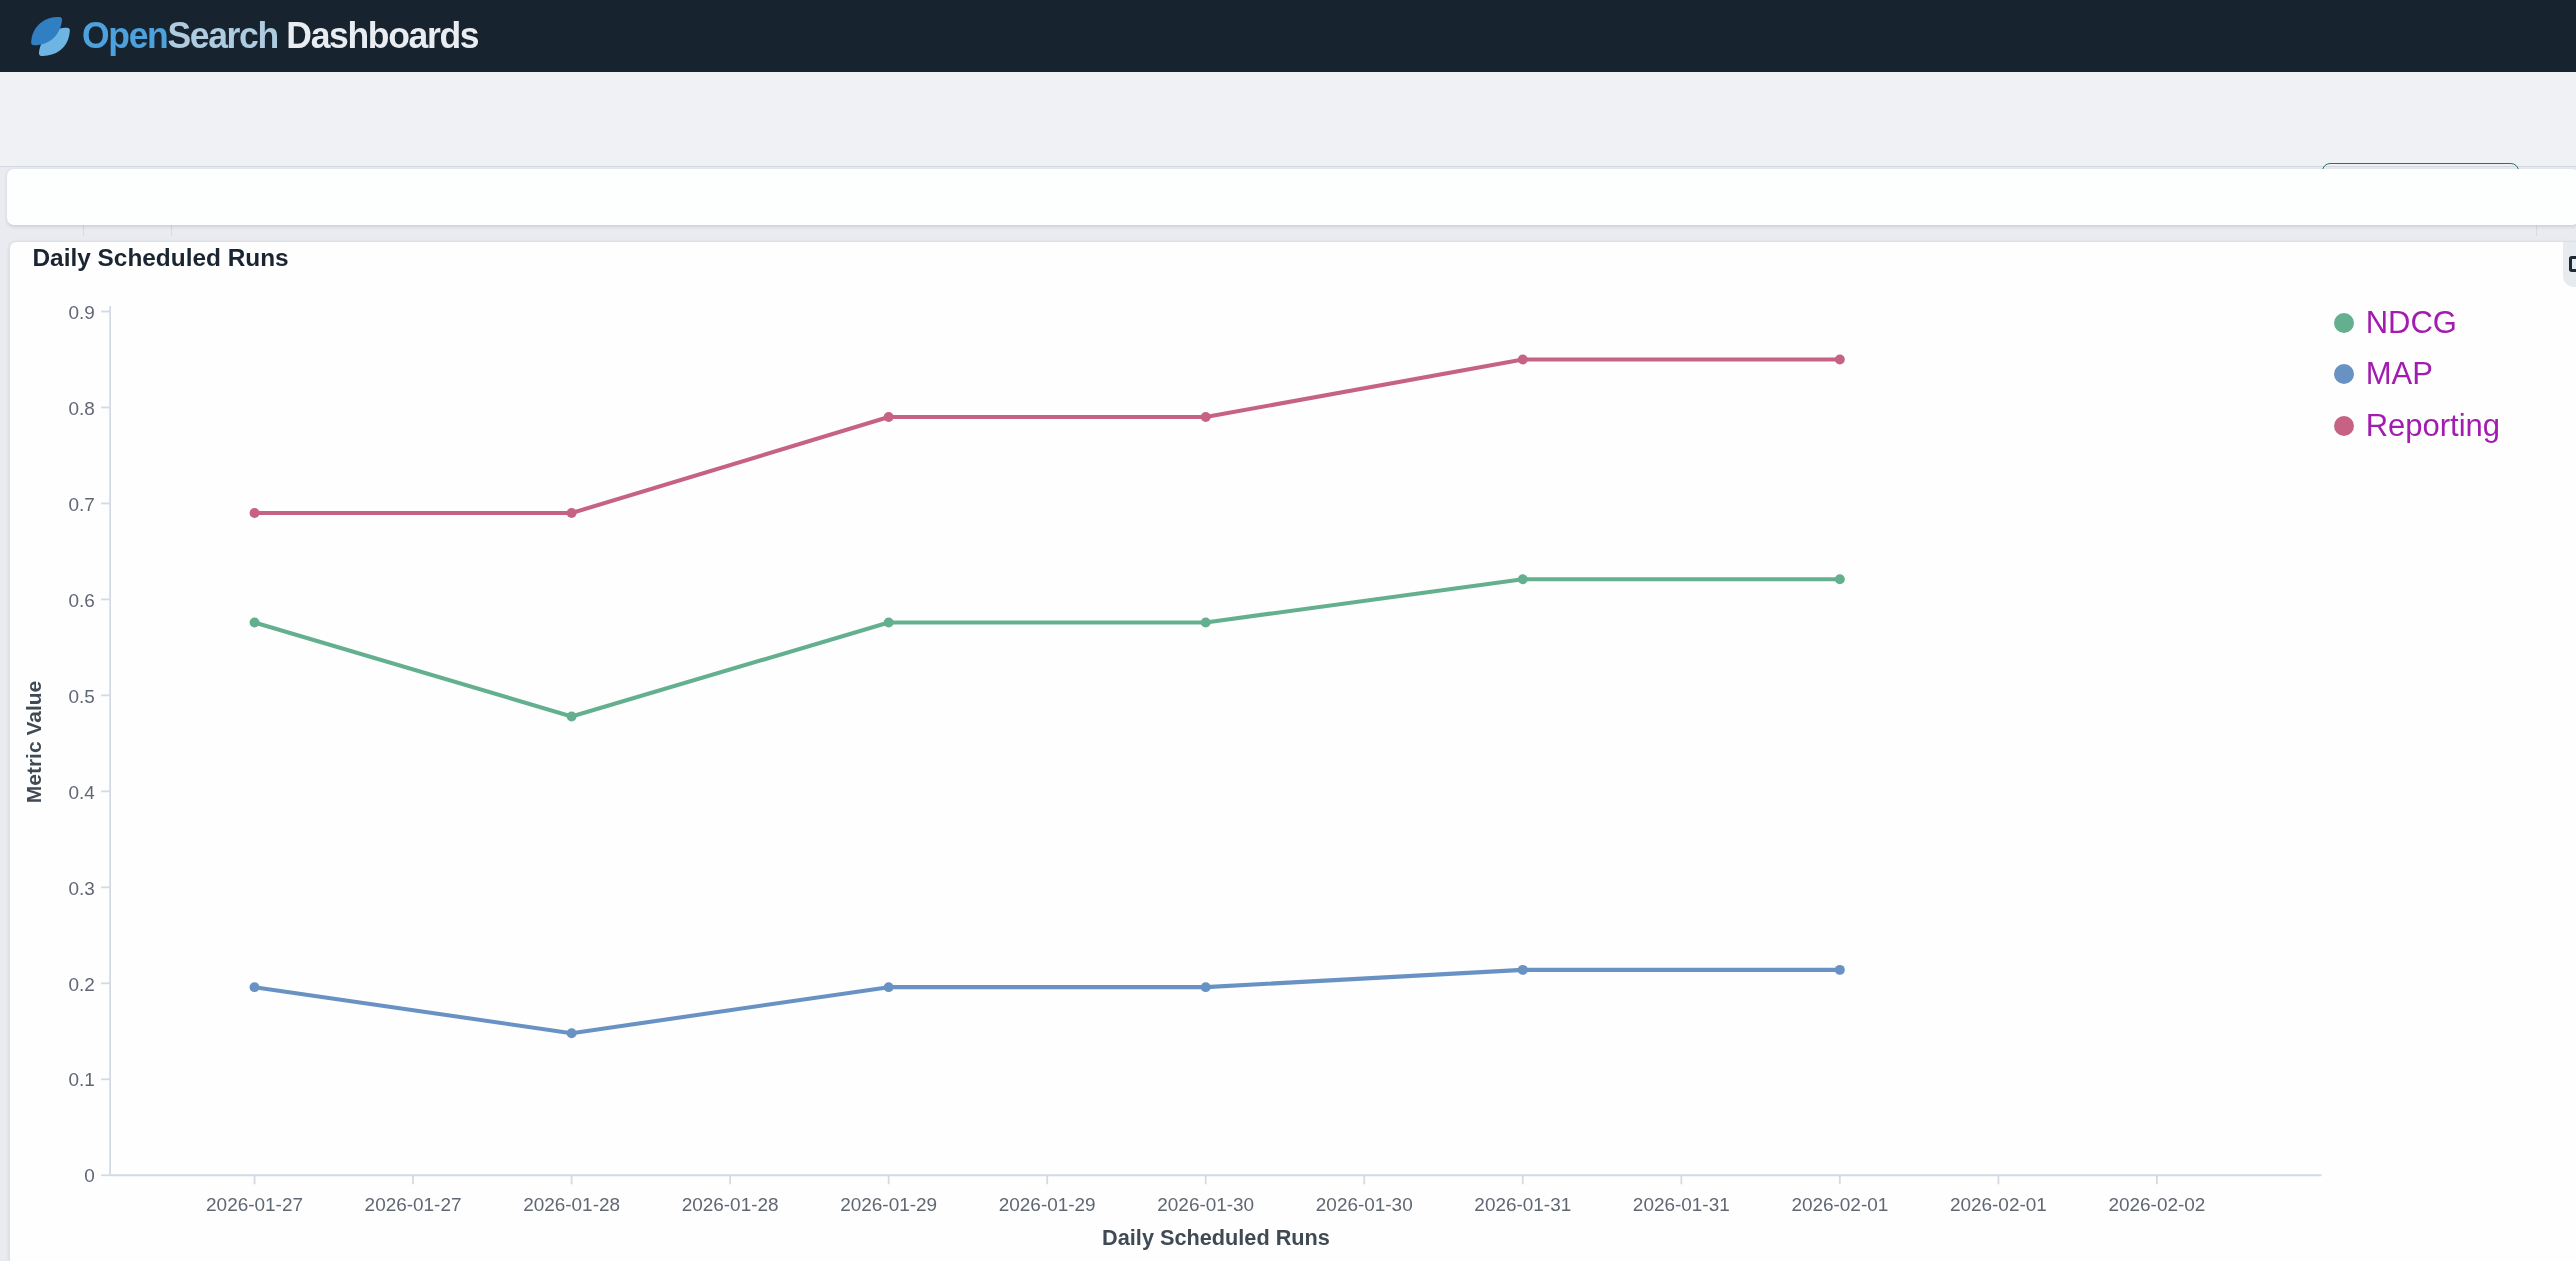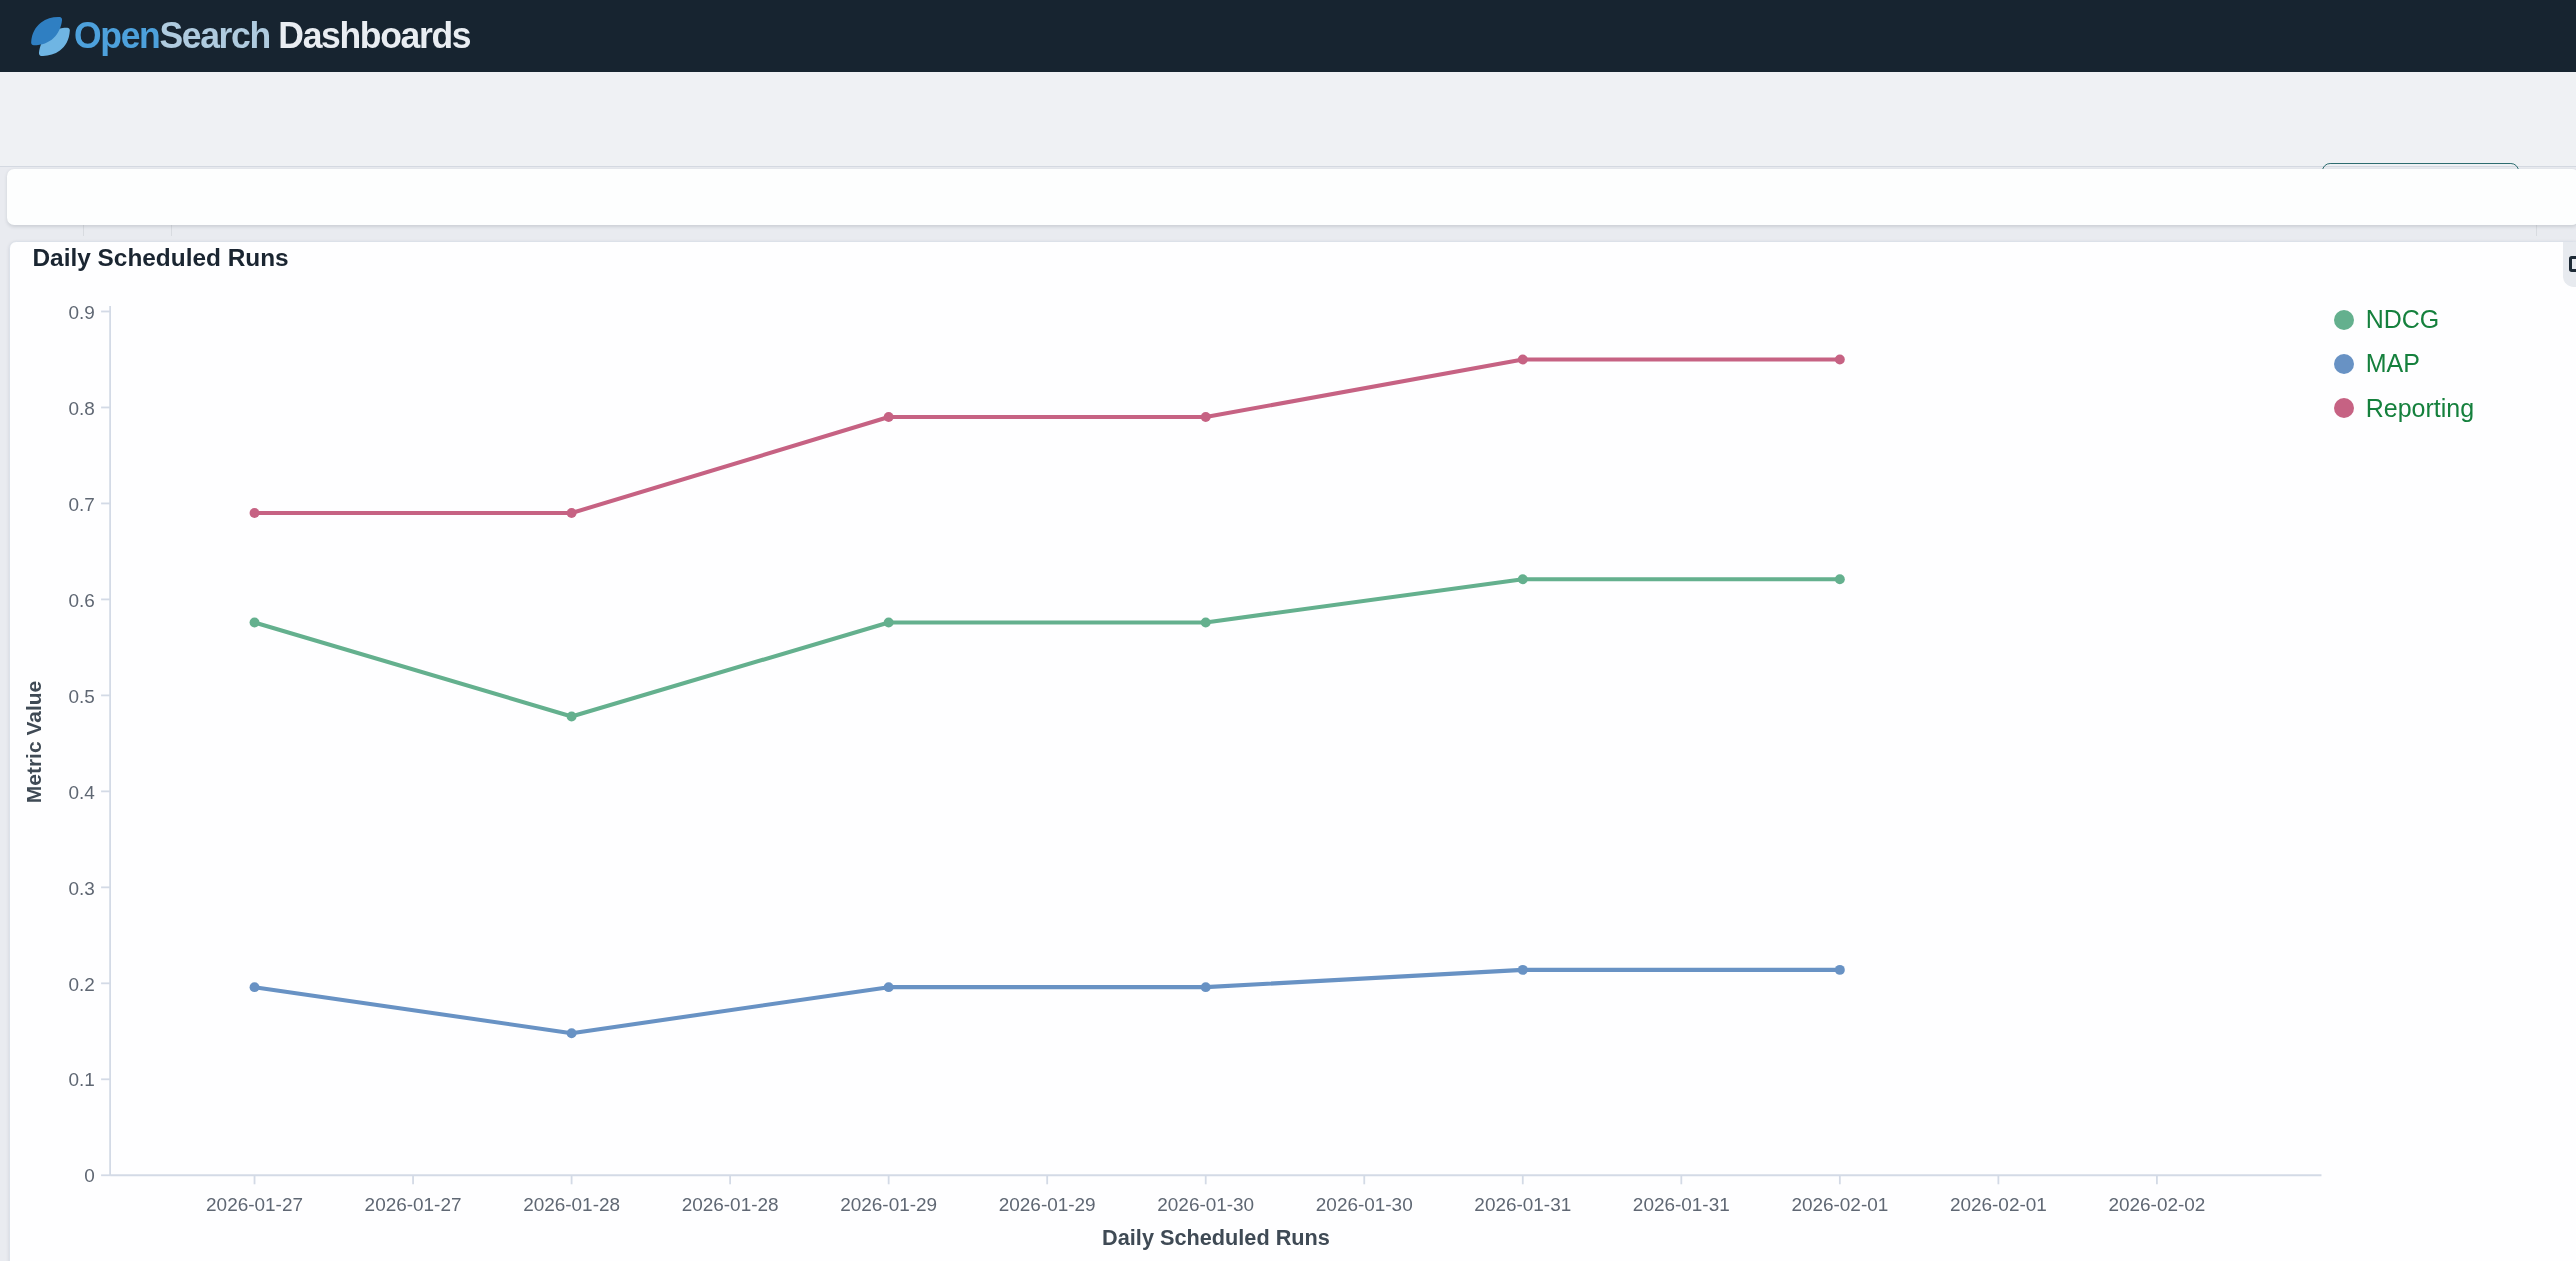--- a/index.html
+++ b/index.html
@@ -1,21 +1,21 @@
 <!DOCTYPE html>
 <html style="font-size:14.4px"><head>
 <meta charset="utf-8">
 <style>
   html,body{margin:0;padding:0;}
   body{font-family:"Liberation Sans", sans-serif; background:#e9ebf0;}
   .viewport{position:relative;width:2576px;height:1262px;overflow:hidden;background:#e9ebf0;}
 
   
   .app-header{position:absolute;left:0;top:0;width:2576px;height:72px;background:#172430;display:flex;align-items:center;padding-left:29px;box-sizing:border-box;}
-  .logo-wrap{display:flex;align-items:center;gap:2px;}
+  .logo-wrap{display:flex;align-items:center;gap:10px;}
   .logo-mark{width:43px;height:43px;}
   .logo-text{font-size:37px;font-weight:700;letter-spacing:-1.4px;white-space:pre;transform:scaleX(.96);transform-origin:left center;}
   .logo-open{color:#4DA1DC;}
   .logo-search{color:#AFCBDF;}
   .logo-dash{color:#E9EDF2;}
 
   
   .toolbar{position:absolute;left:0;top:72px;width:2576px;height:95px;background:#EFF1F4;border-bottom:0.9px solid #D4D9E1;box-sizing:border-box;}
   .hamburger{position:absolute;left:27px;top:107px;width:31px;height:26px;display:flex;flex-direction:column;justify-content:space-between;cursor:pointer;}
   .hamburger span{display:block;height:5.4px;background:#1D2A36;border-radius:0.9px;}
@@ -38,21 +38,21 @@
   .panel-badge{position:absolute;left:2563px;top:242px;width:27px;height:45px;background:#E7EAEF;border-radius:0 0 0 10.8px;cursor:pointer;}
   .panel-badge .glyph{position:absolute;left:6.3px;top:14.4px;width:20px;height:15.3px;border:3.2px solid #1D2A36;border-radius:2.7px;box-sizing:border-box;background:transparent;}
 
   
   .chart-svg{position:absolute;left:0;top:0;width:2576px;height:1262px;pointer-events:none;}
   .y-axis-title{position:absolute;left:34px;top:742px;transform:translate(-50%,-50%) rotate(-90deg);font-size:21px;font-weight:700;color:#3F4A55;white-space:nowrap;}
   .x-axis-title{position:absolute;left:1216px;top:1238px;transform:translate(-50%,-50%);font-size:21.7px;font-weight:700;color:#3F4A55;white-space:nowrap;}
   .legend{position:absolute;left:2334px;top:305px;}
   .legend-item{display:flex;align-items:center;gap:11.7px;margin-bottom:15.3px;cursor:pointer;}
   .legend-dot{width:20px;height:20px;border-radius:50%;flex:0 0 auto;}
-  .legend-label{font-size:25px;color:#15803d;}
+  .legend-label{font-size:31px;color:#a21caf;}
 </style>
 </head>
 <body>
 
 <div class="viewport">
 
   <div class="app-header">
     <div class="logo-wrap">
       <svg class="logo-mark" viewBox="0 0 32 32">
         <path d="M28.5 9.5c1 0 2 .9 1.9 2.1-.4 6.9-3.2 11.7-7.4 14.9-4.1 3.1-9.3 4.3-13.9 4-1-.1-1.8-1-1.7-2.2.5-5 2.6-9.9 6.3-13.4 3.6-3.5 8.7-5.4 14.8-5.4z" fill="#6FB5E3"></path>

